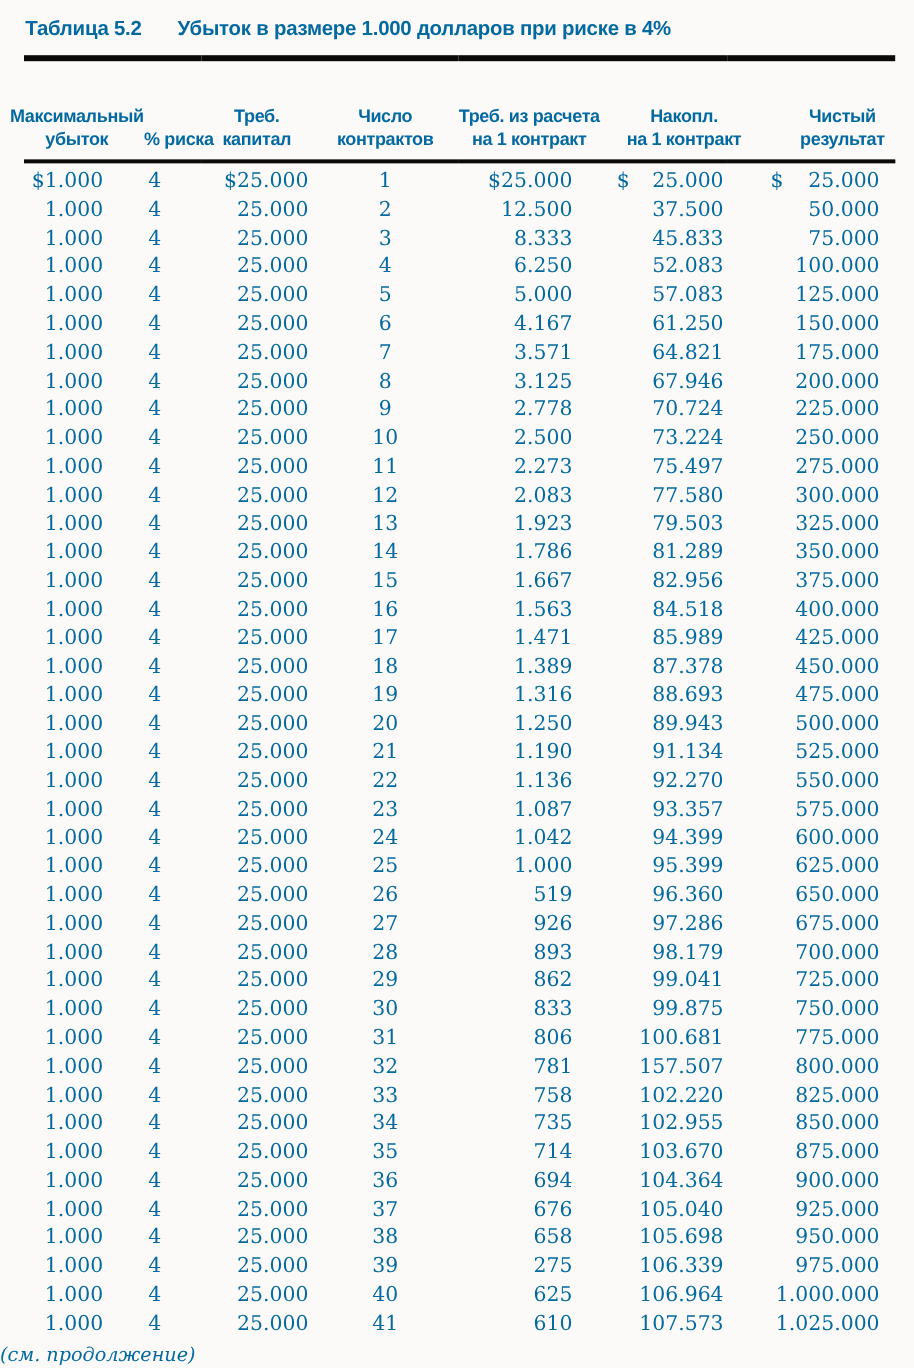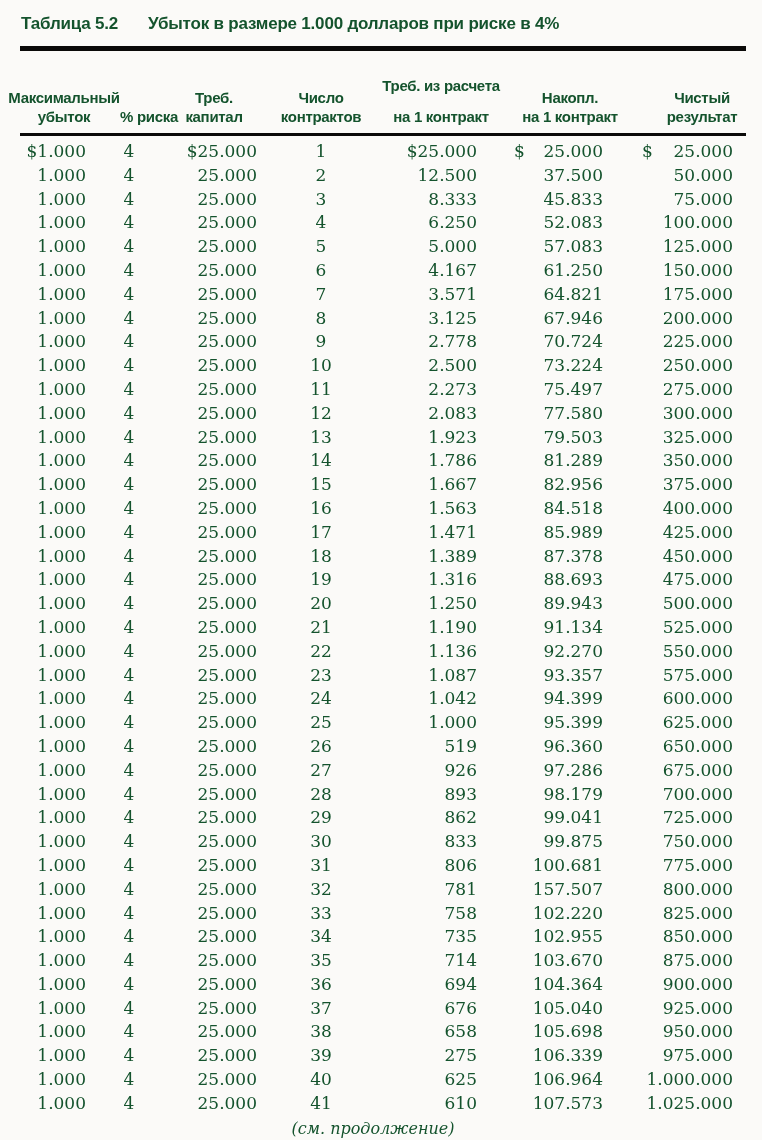--- a/index.html
+++ b/index.html
@@ -1,18 +1,18 @@
 <!DOCTYPE html>
 <html><head>
 <meta charset="utf-8">
 <style>
   html,body{margin:0;padding:0;}
   .page{
     width:762px;height:1140px;background:#fbfaf8;box-sizing:border-box;
-    font-family:"DejaVu Serif", serif;color:#14532d;overflow:hidden;position:relative;
+    font-family:"DejaVu Serif", serif;color:#0369a1;overflow:hidden;position:relative;
   }
   .title-row{
     display:flex;gap:30px;align-items:baseline;
     padding:13px 16px 0 21px;
     font-family:"Liberation Sans", sans-serif;font-weight:bold;
     font-size:17px;line-height:21px;letter-spacing:-0.2px;
   }
   table.data-table{
     table-layout:fixed;border-collapse:collapse;
     width:726px;margin:12px 0 0 20px;
@@ -22,40 +22,40 @@
     font-family:"Liberation Sans", sans-serif;font-weight:700;
     font-size:15px;line-height:19px;letter-spacing:-0.3px;
     vertical-align:bottom;
     padding:11px 0 7px 0;border-bottom:3px solid #0b0a09;
     overflow:visible;
   }
   .thc{display:flex;flex-direction:column;align-items:center;}
   .thc span{white-space:nowrap;}
   th:nth-child(1) .thc{transform:translateX(9px);}
   th:nth-child(2) .thc{transform:translateX(20px);}
-  th:nth-child(5) .thc{transform:translateX(10px);gap:12px;}
+  th:nth-child(5) .thc{transform:translateX(10px);}
   th:nth-child(6) .thc{transform:translateX(27px);margin-top:26px;}
   th:nth-child(7) .thc{transform:translateX(26px);}
   tbody td{
     font-size:17px;line-height:23.8px;height:23.8px;
     padding:0;white-space:nowrap;overflow:visible;
   }
   tbody tr:first-child td{padding-top:4px;}
   td:nth-child(1){text-align:right;padding-right:4px;margin-top:43px;}
   td:nth-child(2){text-align:center;}
   td:nth-child(3){text-align:right;padding-right:3px;}
   td:nth-child(4){text-align:center;}
   td:nth-child(5){text-align:right;padding-right:3px;}
   td:nth-child(6){text-align:right;padding-right:3px;}
   td:nth-child(7){text-align:right;padding-right:13px;}
   .acct{display:flex;justify-content:space-between;}
   td:nth-child(6) .cur{padding-left:34px;}
   td:nth-child(7) .cur{padding-left:36px;}
   .footer-note{
-    width:746px;text-align:center;margin-top:3px;
+    width:746px;text-align:left;margin-top:3px;
     font-style:italic;font-size:16px;line-height:20px;
   }
 </style>
 </head>
 <body>
 
 <div class="page">
 
   <div class="title-row">
     <span>Таблица 5.2</span>

